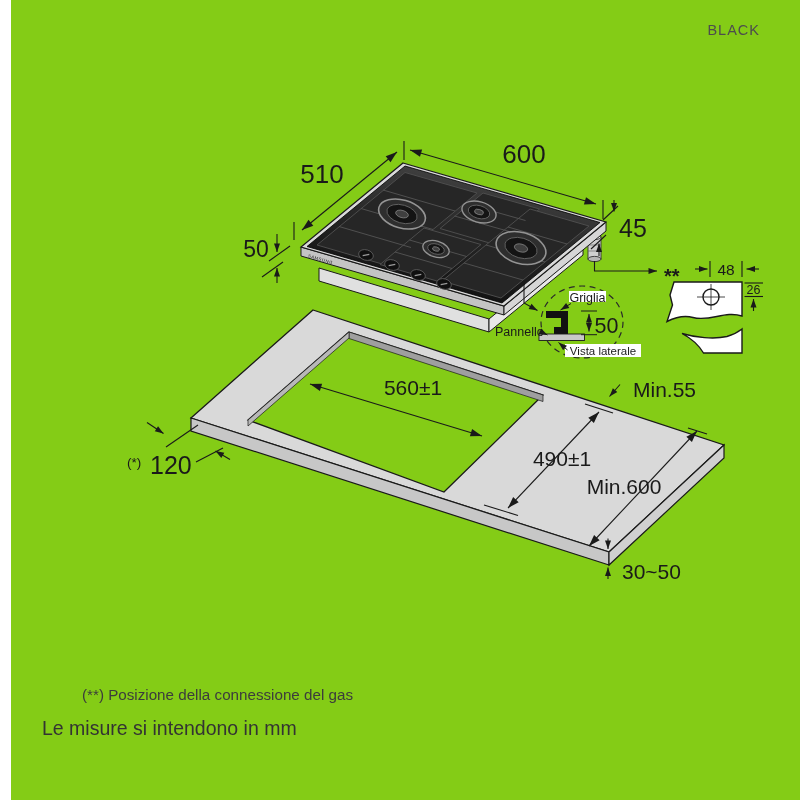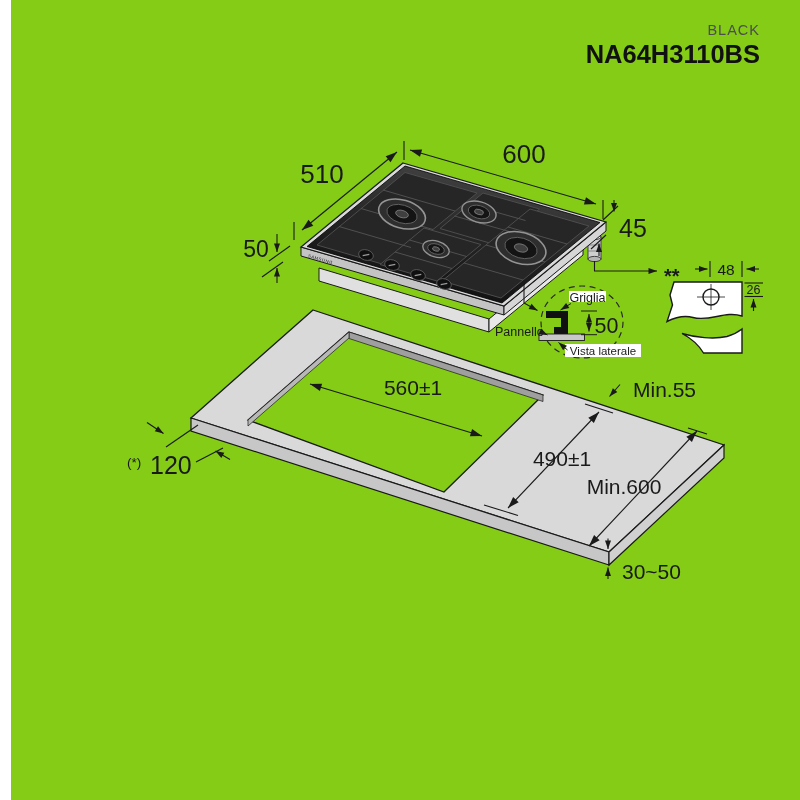--- a/index.html
+++ b/index.html
@@ -14,21 +14,20 @@
   .units{left:31px;top:717px;font-size:19.5px;color:#333;}
   svg{position:absolute;left:0;top:0;}
   svg text{font-family:"Liberation Sans",sans-serif;fill:#1a1a1a;}
 </style>
 </head>
 <body>
 
 <div id="stage">
 
   <div class="abs finish">BLACK</div>
-  <div class="abs model">NA64H3110BS</div>
 
   <svg width="800" height="800" viewBox="0 0 800 800">
     <defs>
       <marker id="ah" markerUnits="userSpaceOnUse" markerWidth="13" markerHeight="10" refX="12" refY="5" orient="auto-start-reverse">
         <path d="M0.5,1.2 L12,5 L0.5,8.8 Z" fill="#1a1a1a"></path>
       </marker>
       <marker id="ahs" markerUnits="userSpaceOnUse" markerWidth="9.5" markerHeight="8" refX="9" refY="4" orient="auto-start-reverse">
         <path d="M0.5,1 L9,4 L0.5,7 Z" fill="#1a1a1a"></path>
       </marker>
       <linearGradient id="gGlass" x1="0.7" y1="0" x2="0.3" y2="1">
@@ -206,14 +205,16 @@
     </g>
     <text x="402" y="395" font-size="21" text-anchor="middle">560±1</text>
     <text x="551" y="466" font-size="21" text-anchor="middle">490±1</text>
     <text x="622" y="397" font-size="21">Min.55</text>
     <text x="613" y="494" font-size="21" text-anchor="middle">Min.600</text>
     <text x="611" y="579" font-size="21">30~50</text>
     <text x="116" y="467" font-size="13.5">(*)</text>
     <text x="139" y="474" font-size="25">120</text>
   </svg>
 
+  <div class="abs note note2">(**) Posizione della connessione del gas</div>
+  <div class="abs units">Le misure si intendono in mm</div>
 
 </div>
 
 </body></html>

